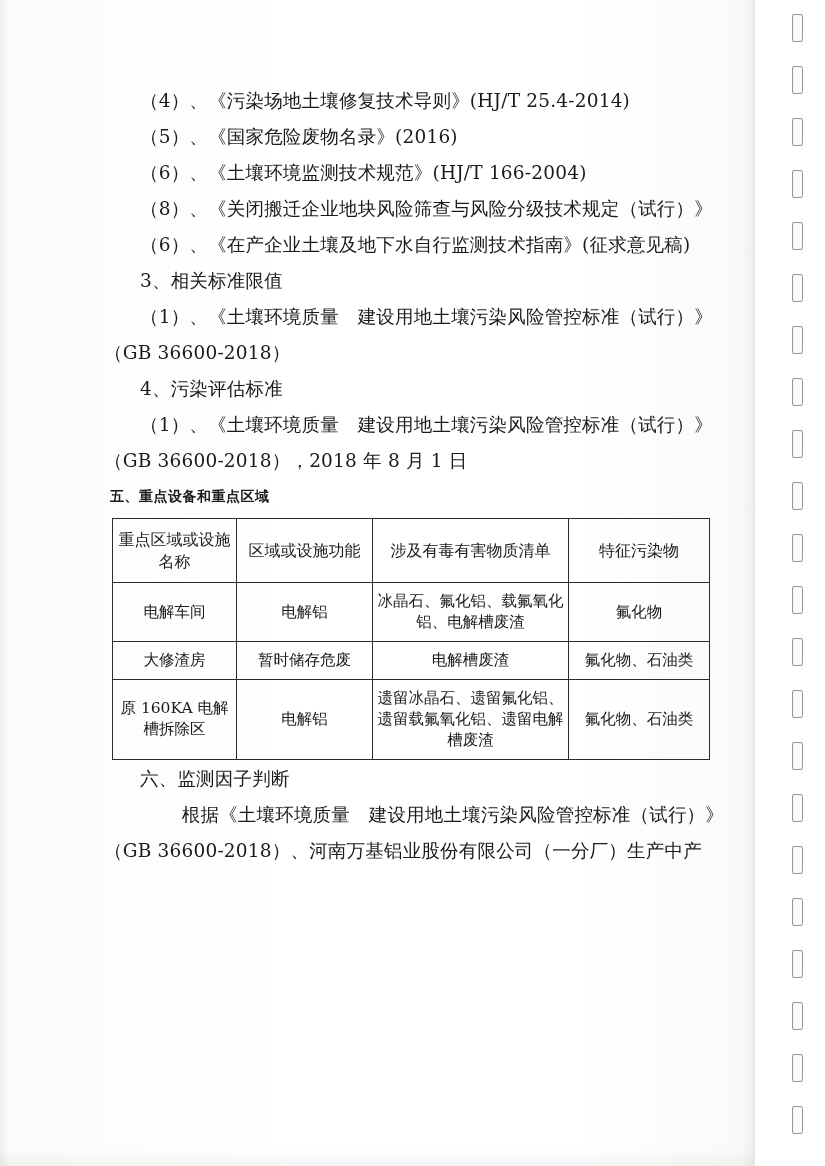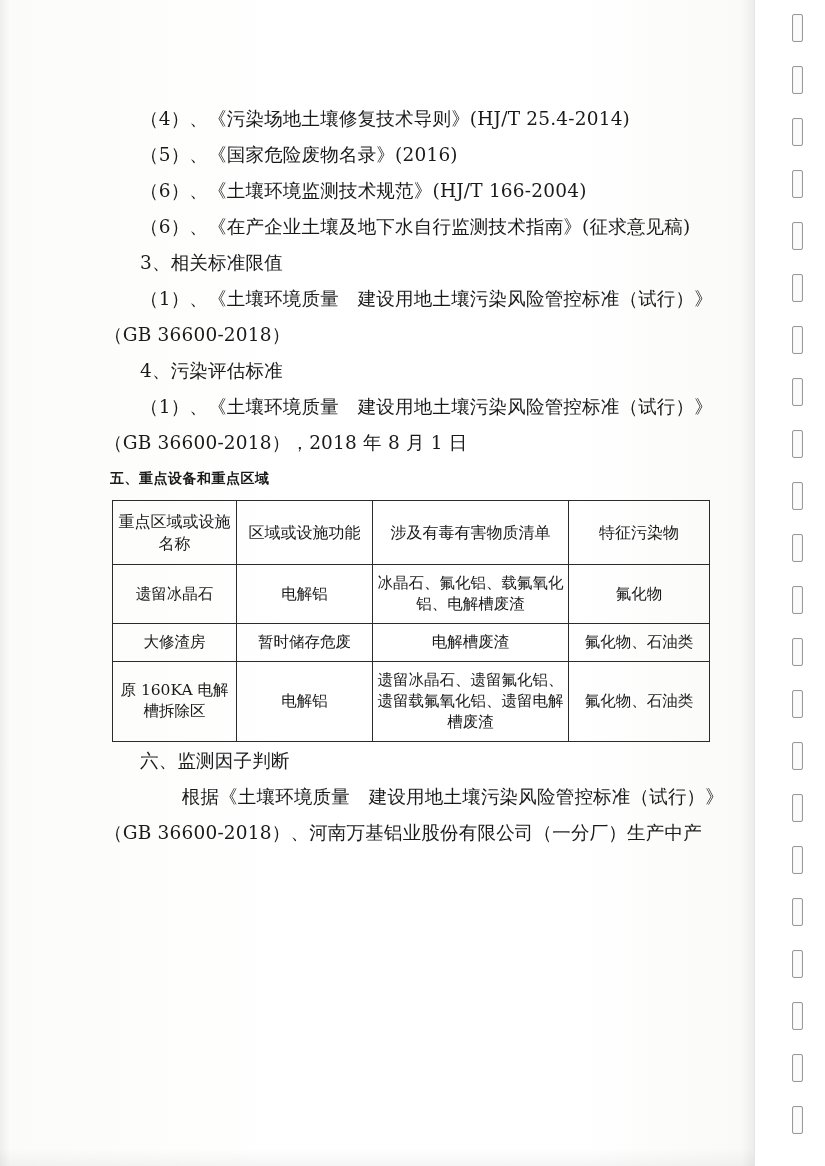--- a/index.html
+++ b/index.html
@@ -23,21 +23,21 @@
   
   .paper-tint {
     position: absolute;
     inset: 0;
     background: linear-gradient(90deg, #fbfbf9 0%, #ffffff 35%, #ffffff 70%, #f7f7f5 100%);
     pointer-events: none;
   }
   .content {
     position: absolute;
     left: 104px;
-    top: 110px;
+    top: 92px;
     width: 620px;
   }
   .para {
     font-size: 18.5px;
     line-height: 1.0;
     margin: 0 0 17.5px 0;
     letter-spacing: 0.2px;
     white-space: nowrap;
   }
   .para.indent {
@@ -133,20 +133,21 @@
 <body>
 
 <div class="page">
   <div class="paper-tint"></div>
 
   <div class="content">
 
     <p class="para indent">（4）、《污染场地土壤修复技术导则》(HJ/T 25.4-2014)</p>
     <p class="para indent">（5）、《国家危险废物名录》(2016)</p>
     <p class="para indent">（6）、《土壤环境监测技术规范》(HJ/T 166-2004)</p>
+    <p class="para indent">（8）、《关闭搬迁企业地块风险筛查与风险分级技术规定（试行）》</p>
     <p class="para indent">（6）、《在产企业土壤及地下水自行监测技术指南》(征求意见稿)</p>
     <p class="para indent">3、相关标准限值</p>
     <p class="para indent">（1）、《土壤环境质量　建设用地土壤污染风险管控标准（试行）》</p>
     <p class="para hang">（GB 36600-2018）</p>
     <p class="para indent">4、污染评估标准</p>
     <p class="para indent">（1）、《土壤环境质量　建设用地土壤污染风险管控标准（试行）》</p>
     <p class="para hang small-gap">（GB 36600-2018），2018 年 8 月 1 日</p>
 
     <p class="heading">五、重点设备和重点区域</p>
 
@@ -158,21 +159,21 @@
           <col class="c4">
       </colgroup>
       <tbody>
         <tr class="head">
           <td>重点区域或设施名称</td>
           <td>区域或设施功能</td>
           <td>涉及有毒有害物质清单</td>
           <td>特征污染物</td>
         </tr>
         <tr>
-          <td>遗留冰晶石</td>
+          <td>电解车间</td>
           <td>电解铝</td>
           <td>冰晶石、氟化铝、载氟氧化铝、电解槽废渣</td>
           <td>氟化物</td>
         </tr>
         <tr>
           <td>大修渣房</td>
           <td>暂时储存危废</td>
           <td>电解槽废渣</td>
           <td>氟化物、石油类</td>
         </tr>

